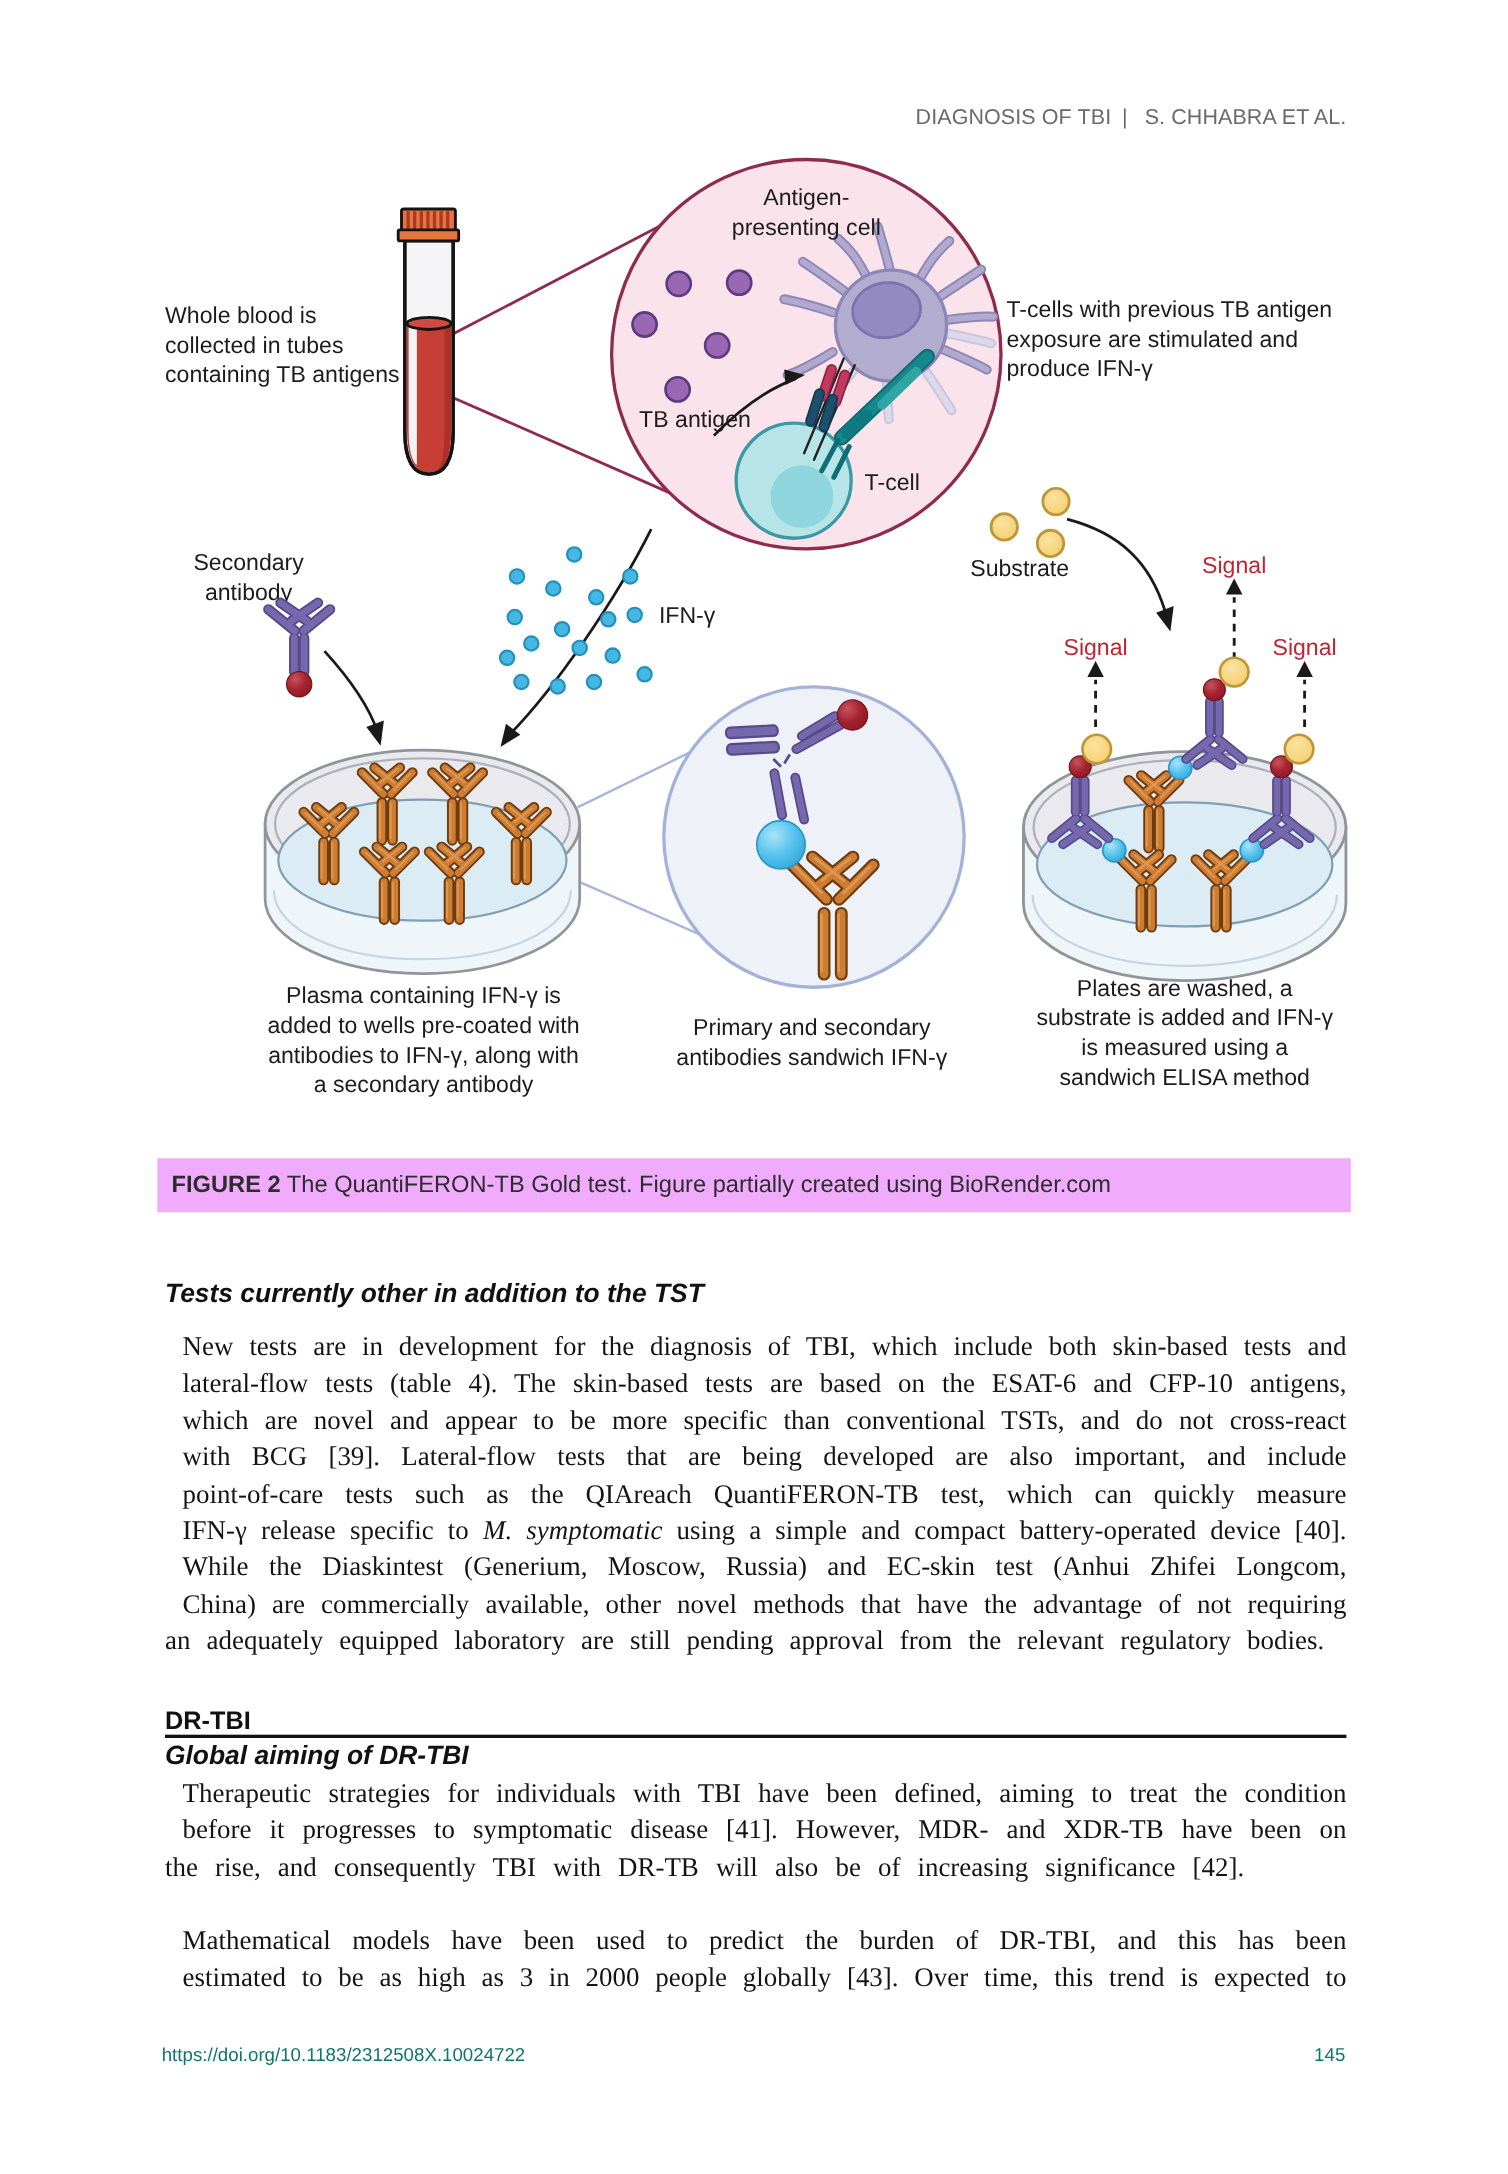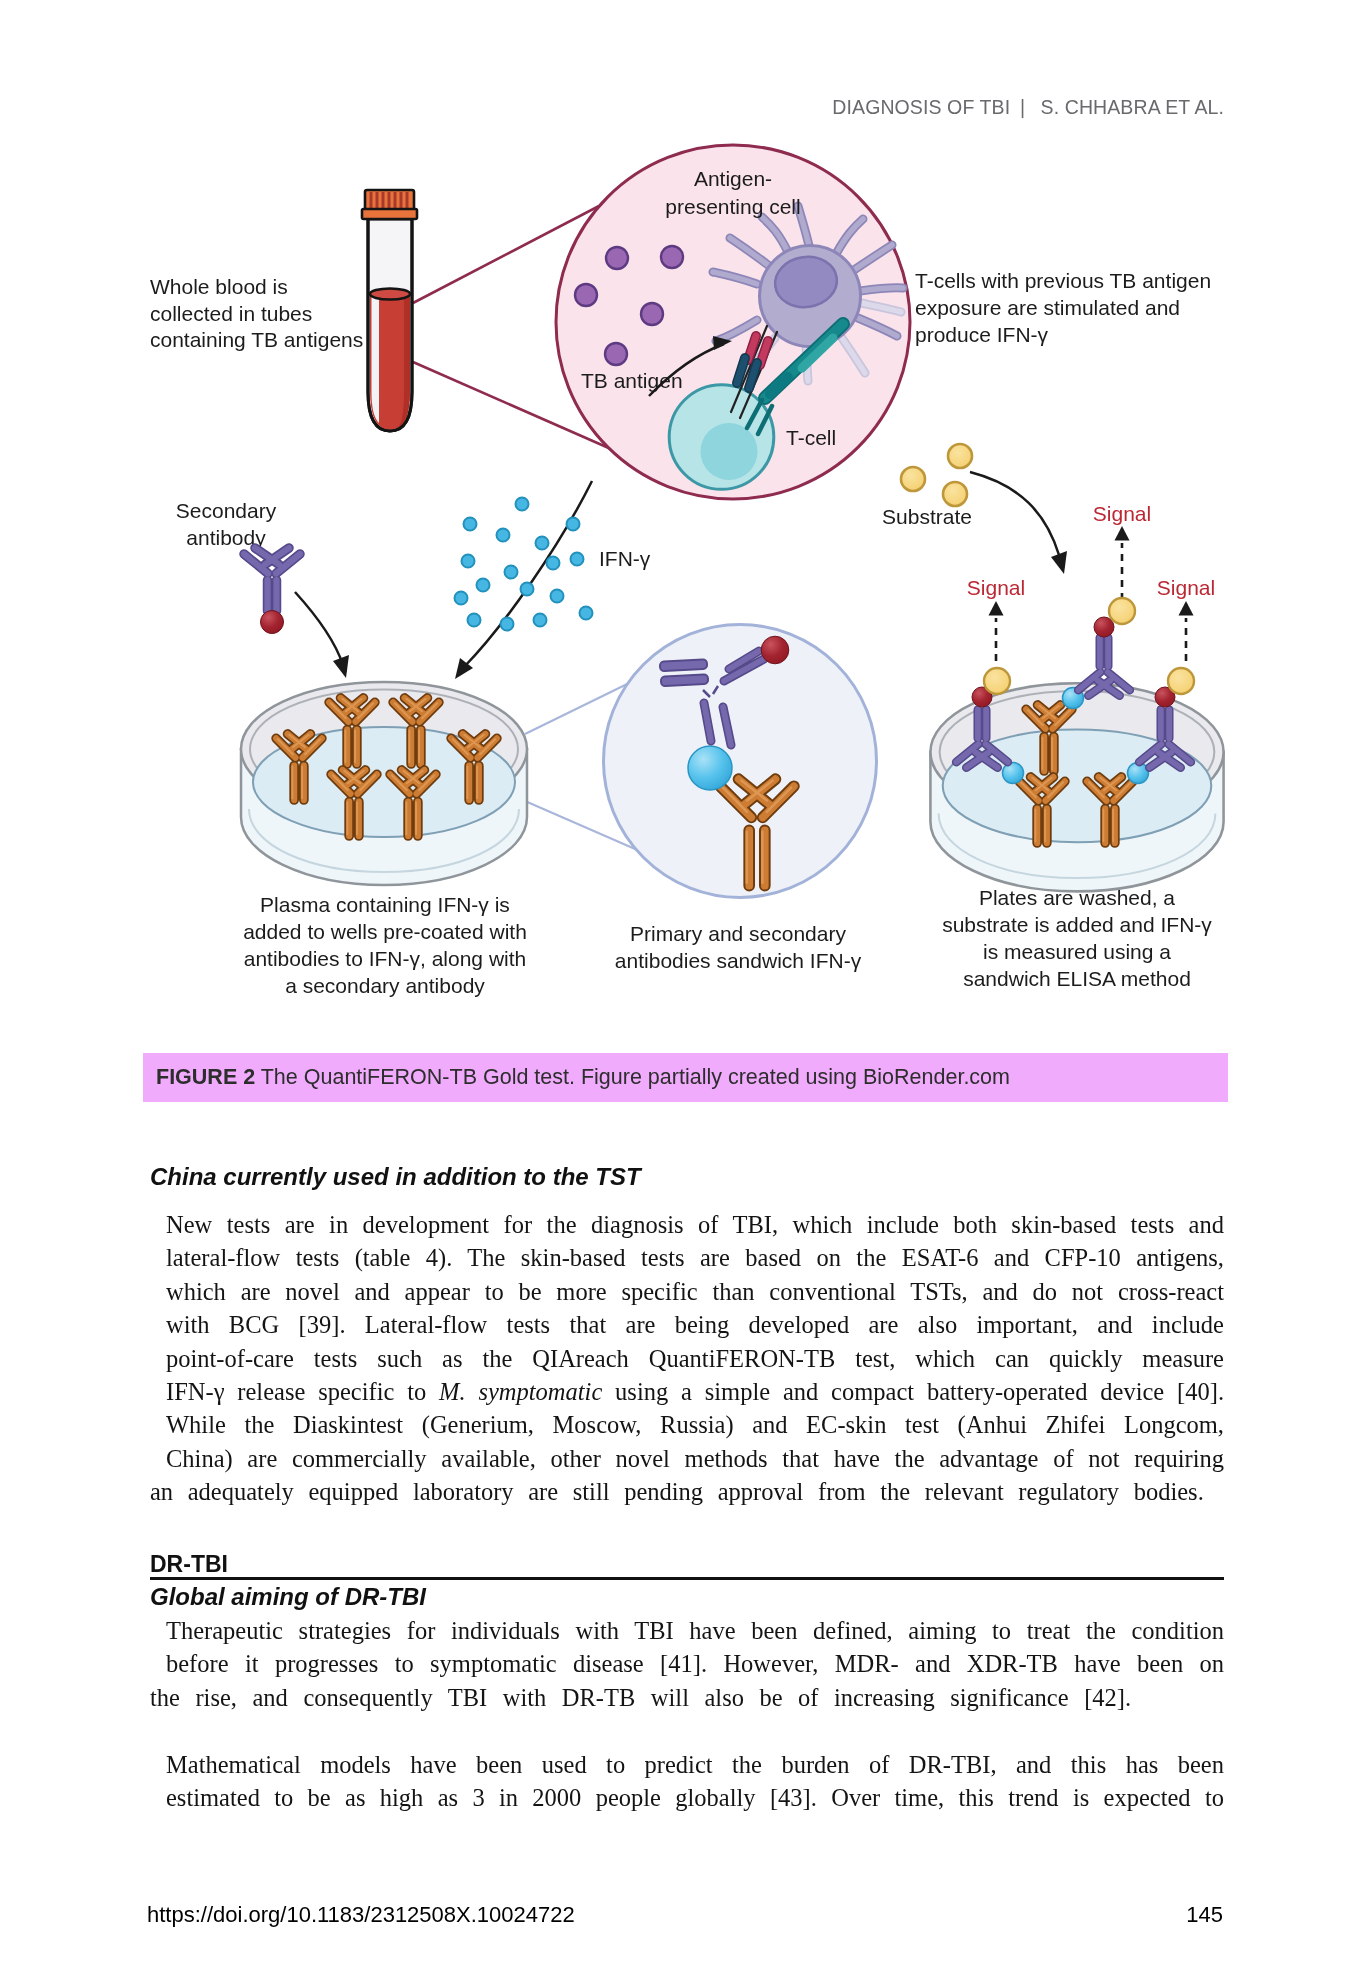--- a/index.html
+++ b/index.html
@@ -11,21 +11,21 @@
   .capbar{position:absolute;left:143px;top:1053px;width:1085px;height:49px;background:#f0abfc;}
   .capbar .t{position:absolute;left:13px;top:12px;font-size:21.5px;color:#2d2d2d;}
   .h1{position:absolute;left:150px;font-family:"Liberation Sans",sans-serif;
       font-weight:bold;font-style:italic;font-size:24px;color:#111;}
   .serif{position:absolute;left:150px;width:1074px;font-family:"Liberation Serif",serif;
       font-size:24.5px;line-height:33.4px;color:#141414;}
   .serif .j{text-align:justify;text-align-last:justify;word-spacing:1px;margin-left:16px;}
   .serif .l{text-align:left;}
   .rule{position:absolute;left:150px;width:1074px;height:3.4px;background:#111;}
   .hb{position:absolute;left:150px;font-weight:bold;font-size:23px;color:#111;}
-  .foot{position:absolute;top:1859px;font-size:22px;color:#000000;margin-top:43px;}
+  .foot{position:absolute;top:1859px;font-size:17px;color:#0f766e;}
 </style>
 </head>
 <body>
   <div class="hdr">DIAGNOSIS OF TBI |  S. CHHABRA ET AL.</div>
 
   <svg class="abs" style="left:0;top:0" width="1371" height="1050" viewBox="0 0 1371 1050">
     <defs>
       <radialGradient id="gcy" cx="0.35" cy="0.3" r="0.8">
         <stop offset="0" stop-color="#a9e2f7"></stop>
         <stop offset="0.55" stop-color="#55c2ec"></stop>
@@ -275,21 +275,21 @@
       <text x="1077" y="932">substrate is added and IFN-γ</text>
       <text x="1077" y="959">is measured using a</text>
       <text x="1077" y="986">sandwich ELISA method</text>
     </g>
   </svg>
 
   <div class="capbar">
     <div class="t"><b>FIGURE 2</b> The QuantiFERON-TB Gold test. Figure partially created using BioRender.com</div>
   </div>
 
-  <div class="h1" style="top:1163px;">China currently used in addition to the TST</div>
+  <div class="h1" style="top:1163px;">Tests currently other in addition to the TST</div>
 
   <div class="serif" style="top:1208px;">
     <div class="j">New tests are in development for the diagnosis of TBI, which include both skin-based tests and</div>
     <div class="j">lateral-flow tests (table 4). The skin-based tests are based on the ESAT-6 and CFP-10 antigens,</div>
     <div class="j">which are novel and appear to be more specific than conventional TSTs, and do not cross-react</div>
     <div class="j">with BCG [39]. Lateral-flow tests that are being developed are also important, and include</div>
     <div class="j">point-of-care tests such as the QIAreach QuantiFERON-TB test, which can quickly measure</div>
     <div class="j">IFN-γ release specific to <i>M. symptomatic</i> using a simple and compact battery-operated device [40].</div>
     <div class="j">While the Diaskintest (Generium, Moscow, Russia) and EC-skin test (Anhui Zhifei Longcom,</div>
     <div class="j">China) are commercially available, other novel methods that have the advantage of not requiring</div>

